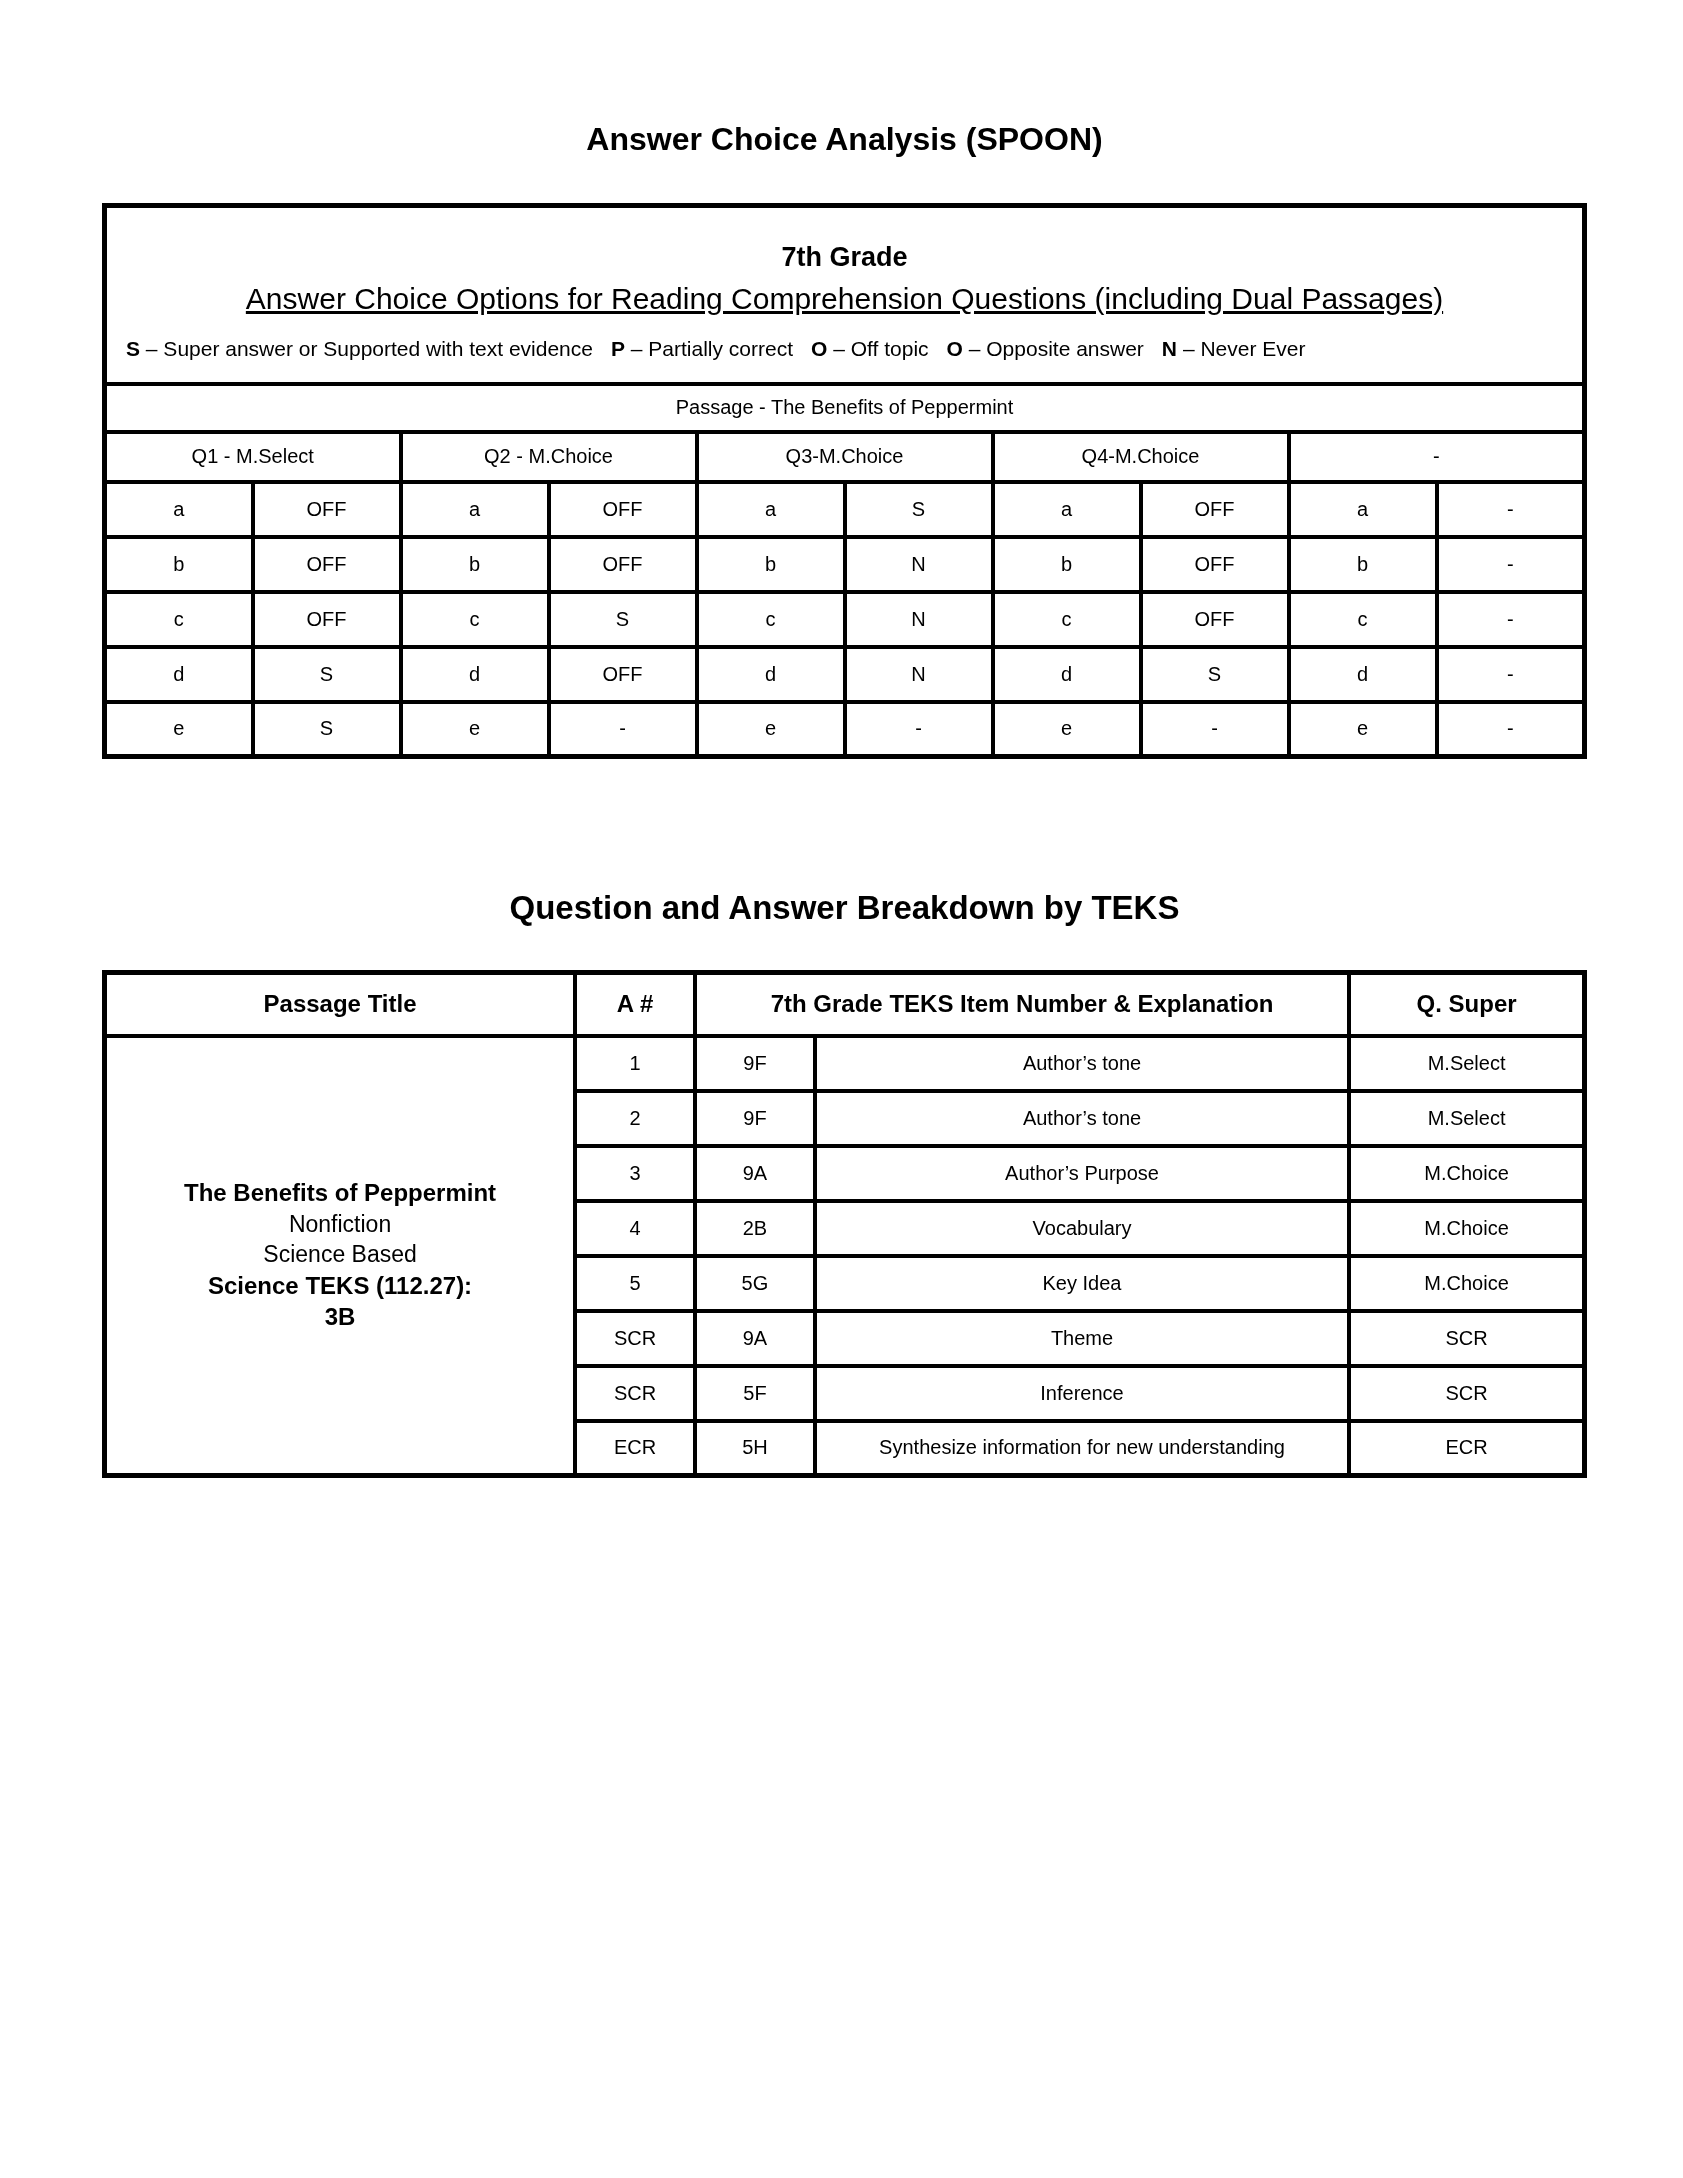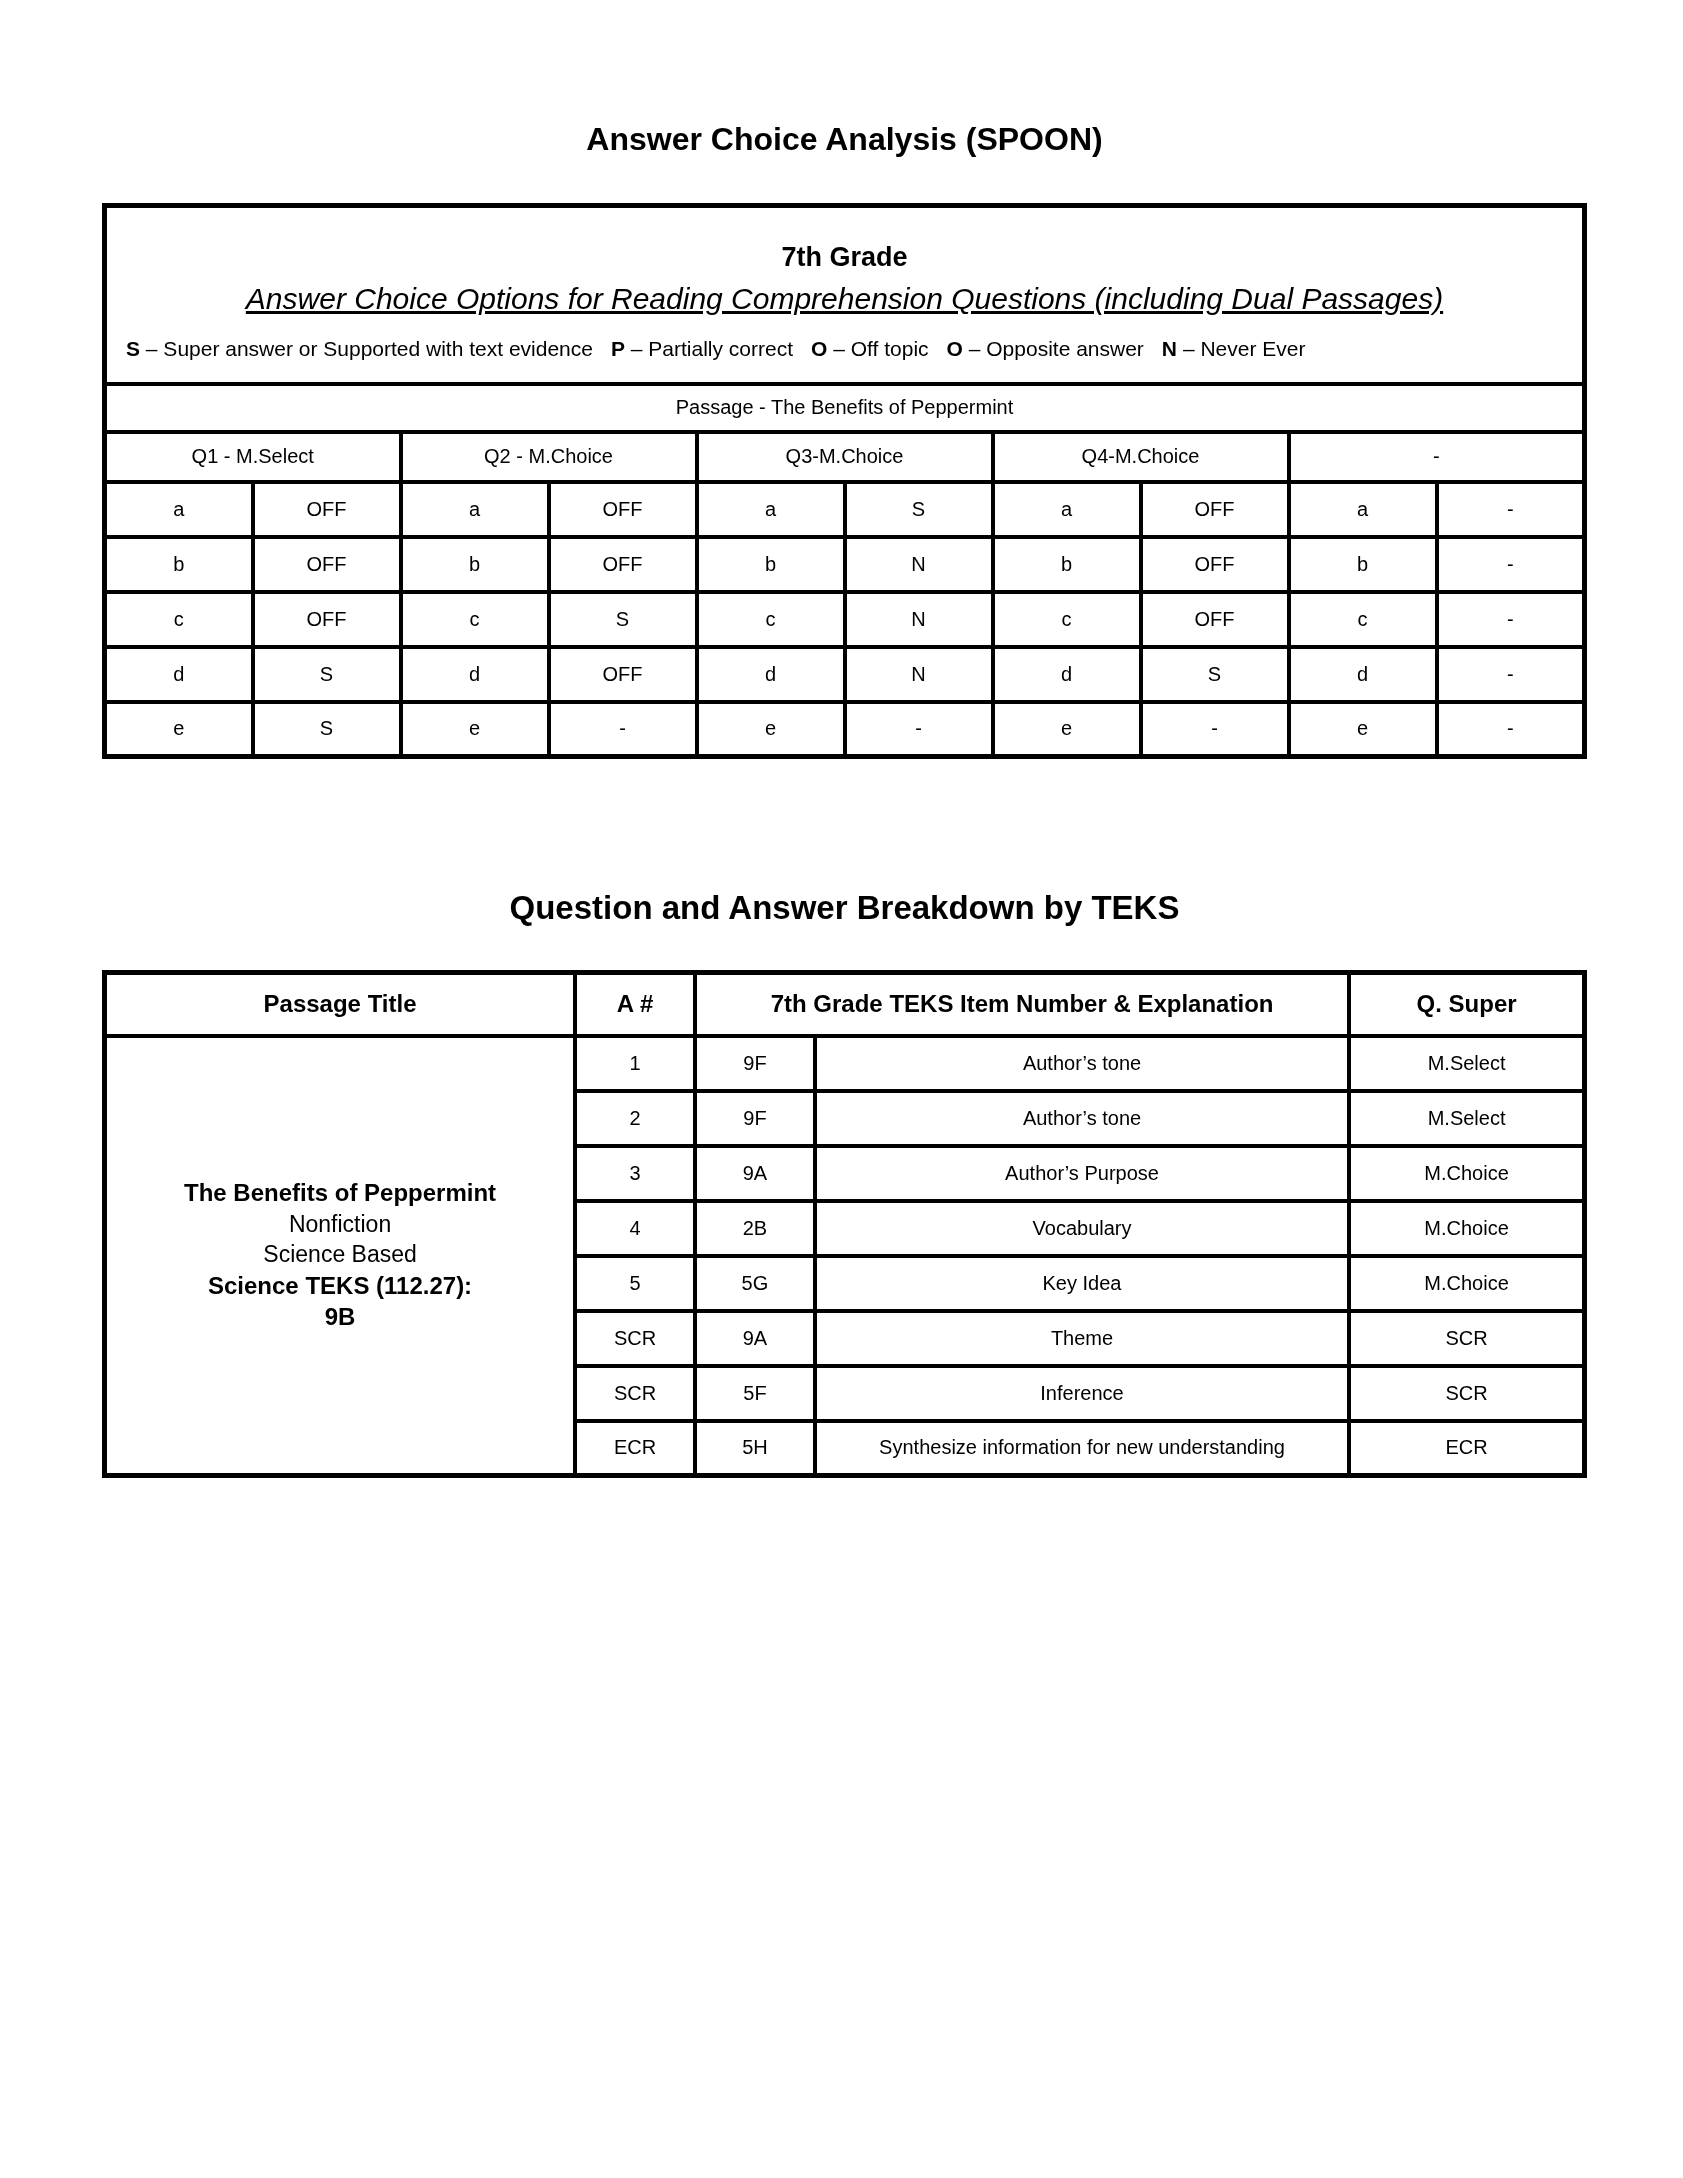--- a/index.html
+++ b/index.html
@@ -31,21 +31,21 @@
     table-layout: fixed;
     background: #ffffff;
   }
   table.tbl { border: 5px solid #000; }
   table.tbl td, table.tbl th { border: 4px solid #000; text-align: center; vertical-align: middle; }
 
   
   .spoon { top: 203px; }
   .hdrbox { height: 178px; padding: 24px 10px 10px 10px; vertical-align: top; }
   .grade { font-size: 27px; font-weight: bold; text-align: center; margin-bottom: 9px; }
-  .subtitle { font-size: 30px; text-align: center; text-decoration: underline; margin-bottom: 21px; font-style: italic; }
+  .subtitle { font-size: 30px; text-align: center; text-decoration: underline; margin-bottom: 21px; }
   .legend { font-size: 21px; text-align: left; white-space: nowrap; }
   .leg-seg { margin: 0 9px; }
   .leg-seg b { font-weight: bold; }
   .passage-banner { height: 48px; font-size: 20px; }
   .qhdr { height: 50px; font-size: 20px; }
   .cell { height: 55px; font-size: 20px; }
 
   
   .teks { top: 970px; }
   .teks th { height: 63px; font-size: 24px; font-weight: bold; }
@@ -171,21 +171,21 @@
         <th>A #</th>
         <th colspan="2">7th Grade TEKS Item Number &amp; Explanation</th>
         <th>Q. Super</th>
       </tr>
     <tr>
           <td rowspan="8" class="passage-cell">
             <div class="p-bold">The Benefits of Peppermint</div>
             <div class="p-reg">Nonfiction</div>
             <div class="p-reg">Science Based</div>
             <div class="p-bold">Science TEKS (112.27):</div>
-            <div class="p-bold">9B</div>
+            <div class="p-bold">3B</div>
           </td>
           <td class="tcell">1</td>
           <td class="tcell">9F</td>
           <td class="tcell">Author’s tone</td>
           <td class="tcell">M.Select</td>
         </tr>
         <tr>
           <td class="tcell">2</td>
           <td class="tcell">9F</td>
           <td class="tcell">Author’s tone</td>

